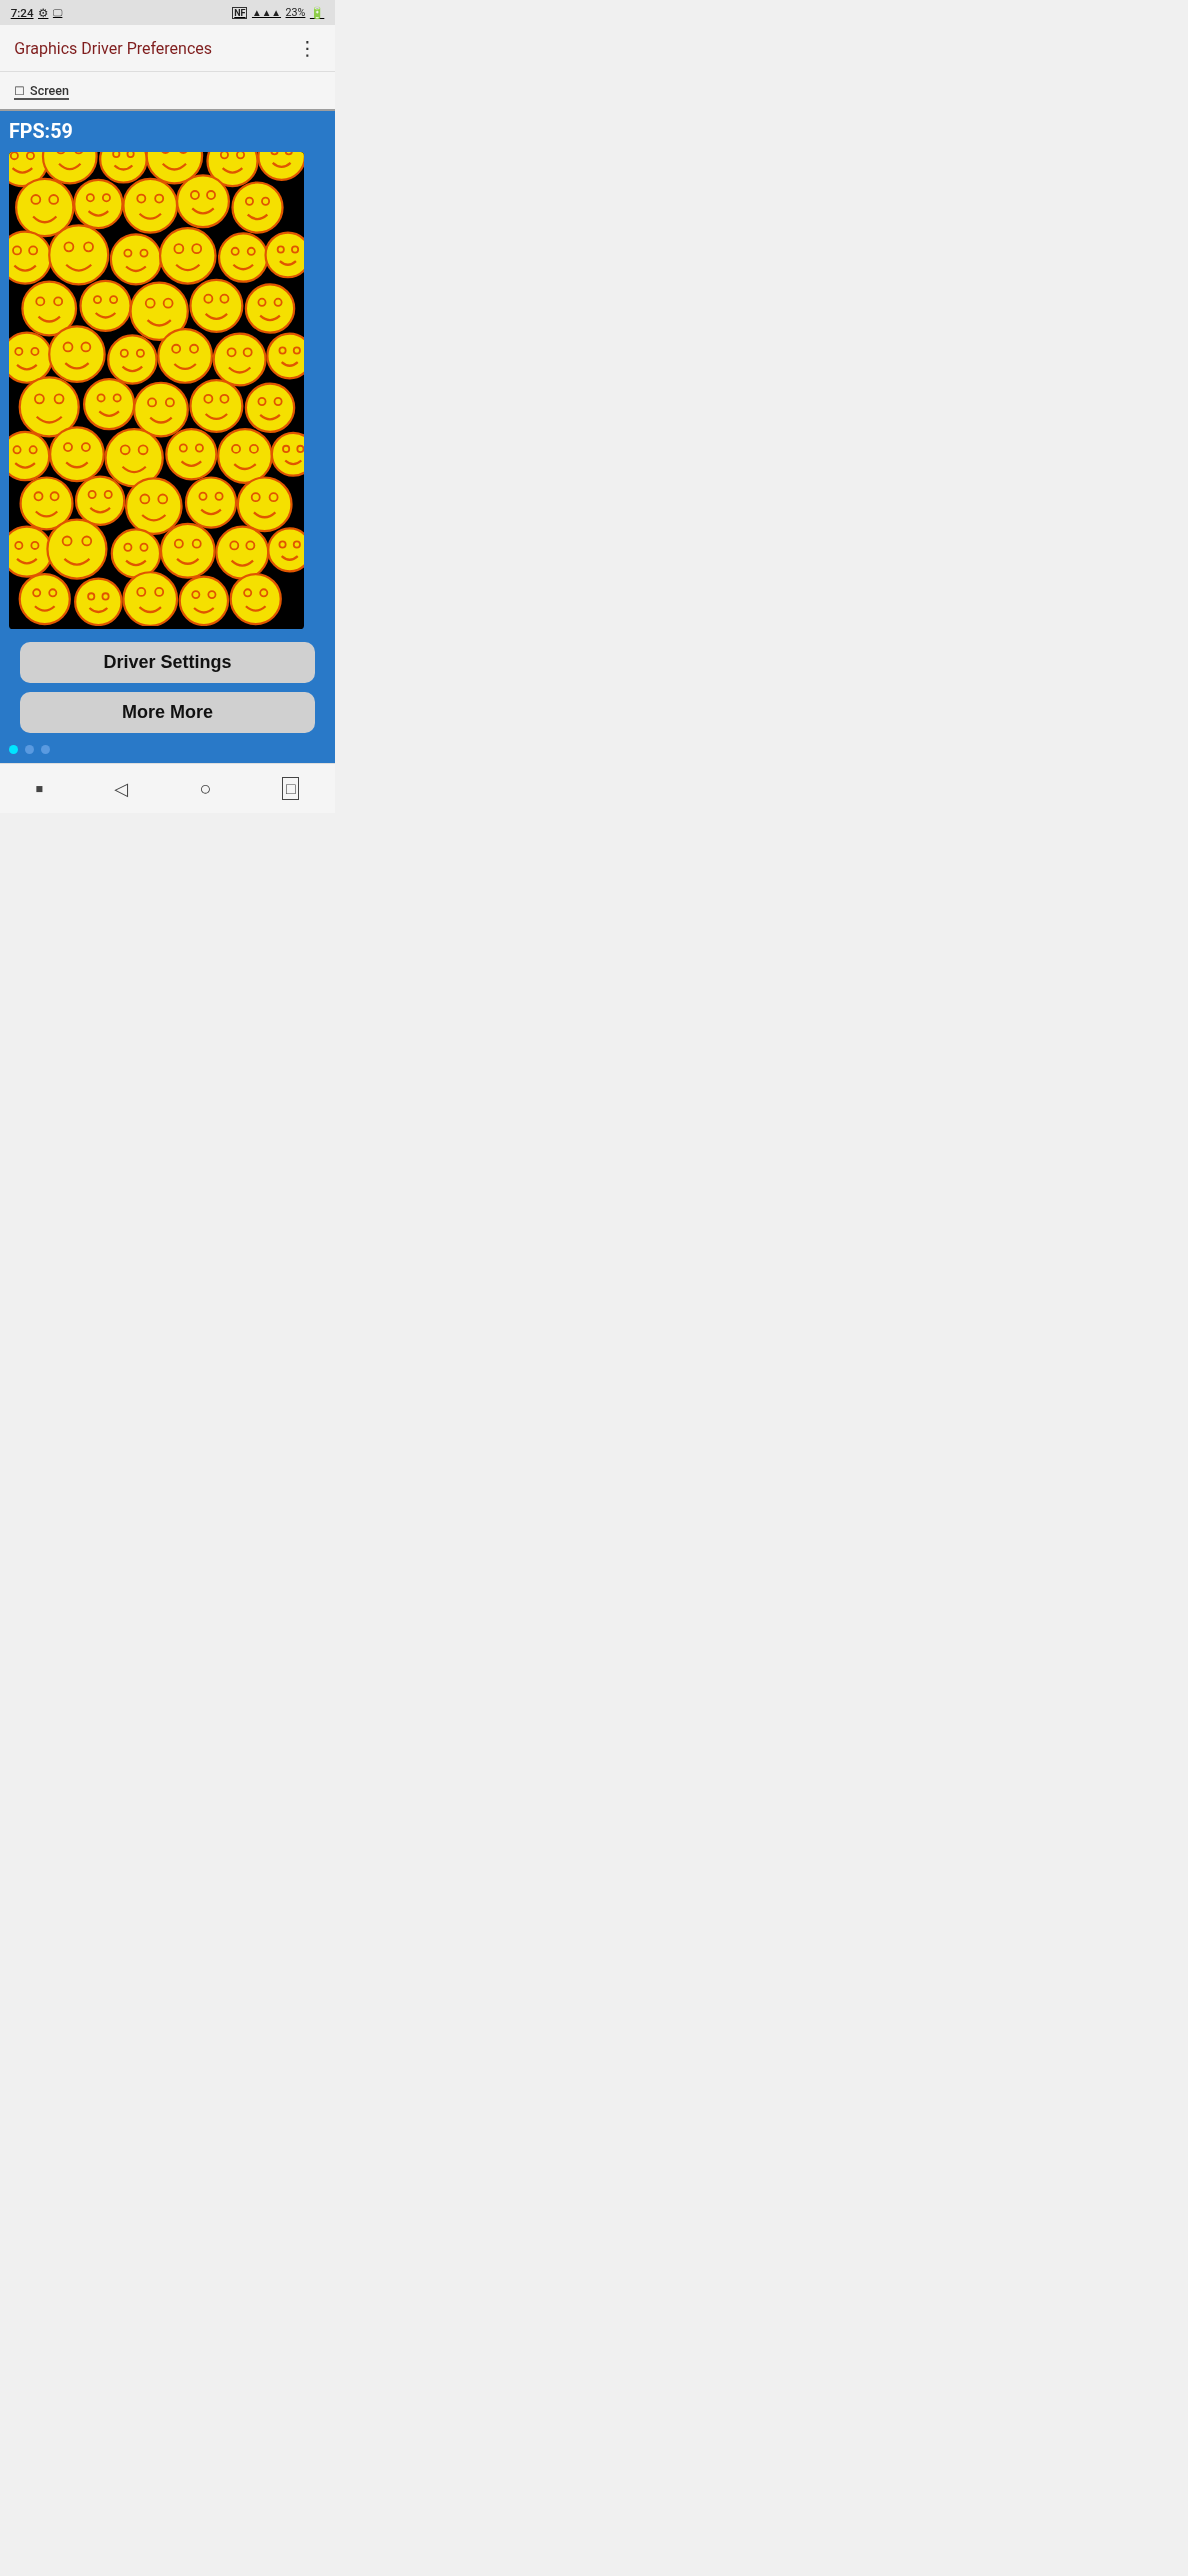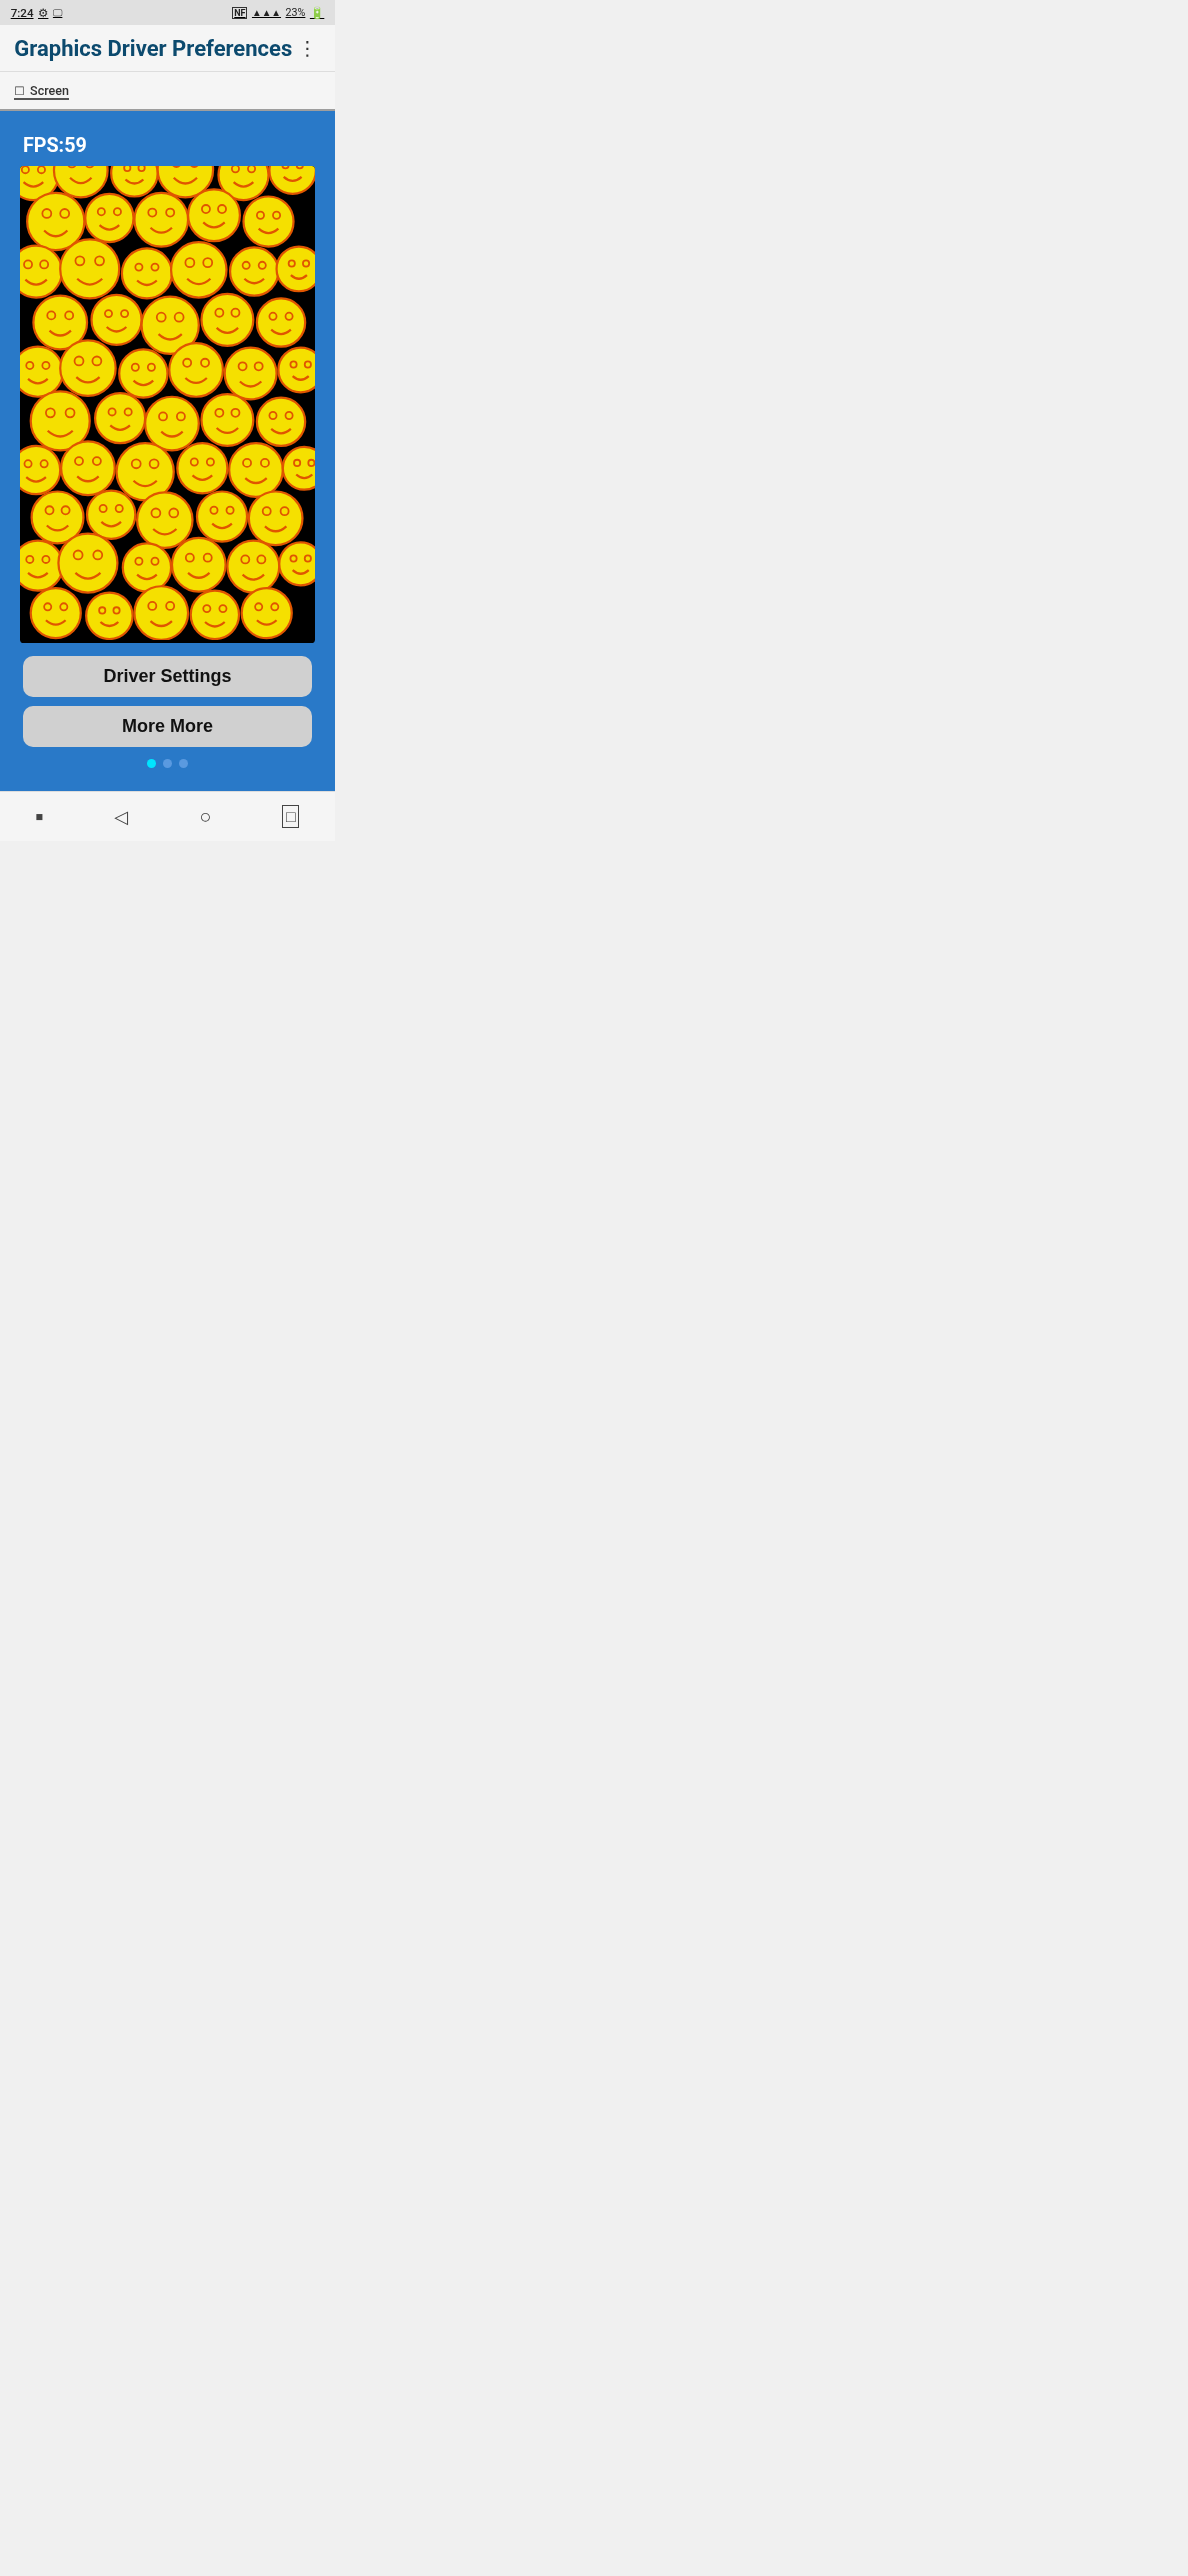--- a/index.html
+++ b/index.html
@@ -43,23 +43,23 @@
     .title-bar {
       background: #f5f5f5;
       height: 47px;
       display: flex;
       align-items: center;
       justify-content: space-between;
       padding: 0 14.3px;
       border-bottom: 0.9px solid #ddd;
     }
     .title-bar-title {
-      font-size: 22px;
-      font-weight: 700;
-      color: #0c4a6e;
+      font-size: 16px;
+      font-weight: 400;
+      color: #7f1d1d;
     }
     .title-bar-menu {
       font-size: 19.7px;
       color: #333;
       cursor: pointer;
       padding: 3.6px;
     }
 
     
     .tab-bar {
@@ -82,24 +82,24 @@
       margin-bottom: -2.7px;
     }
     .tab-item-icon {
       font-size: 12.5px;
     }
 
     
     .main-content {
       background: #2979c8;
       margin: 0;
-      padding: 23px;
+      padding: 9px;
       display: flex;
       flex-direction: column;
-      align-items: center;
+      align-items: flex-start;
     }
 
     
     .fps-display {
       align-self: flex-start;
       color: #ffffff;
       font-size: 19.7px;
       font-weight: bold;
       margin-bottom: 9px;
     }

